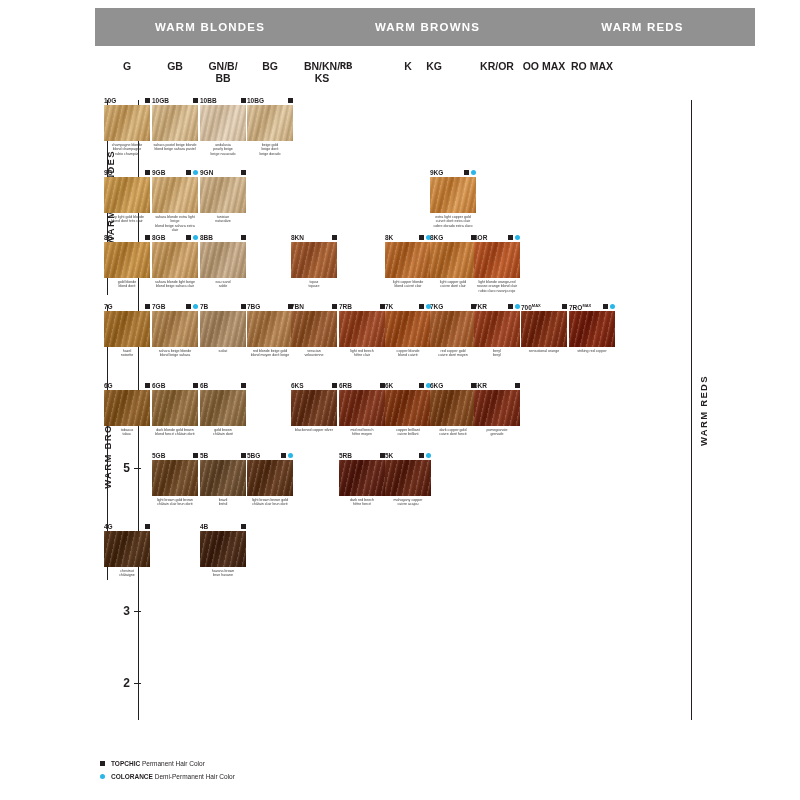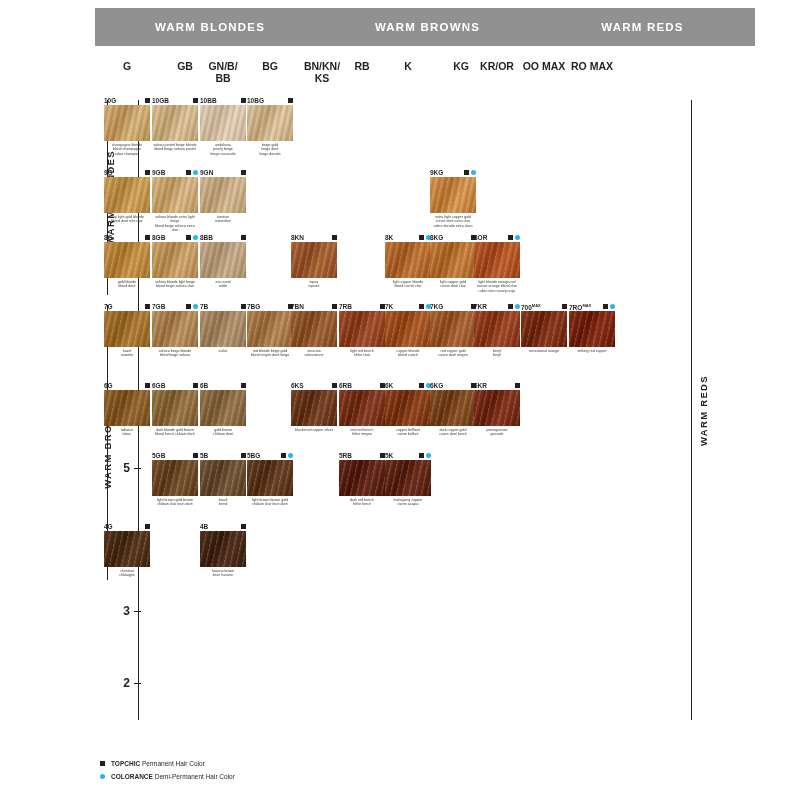--- a/index.html
+++ b/index.html
@@ -92,29 +92,29 @@
 <div id="page">
 
   <div class="banner">
     <div class="bseg b1">WARM BLONDES</div>
     <div class="bseg b2">WARM BROWNS</div>
     <div class="bseg b3">WARM REDS</div>
   </div>
 
   <div id="colheads">
       <div class="colhead" style="left: 101px; width: 52px; white-space: pre-line;">G</div>
-      <div class="colhead" style="left: 159px; width: 52px; white-space: pre-line;">GB</div>
+      <div class="colhead" style="left: 149px; width: 52px; white-space: pre-line;">GB</div>
       <div class="colhead" style="left: 197px; width: 52px; white-space: pre-line;">GN/B/
 BB</div>
       <div class="colhead" style="left: 244px; width: 52px; white-space: pre-line;">BG</div>
       <div class="colhead" style="left: 296px; width: 52px; white-space: pre-line;">BN/KN/
 KS</div>
-      <div class="colhead" style="left: 336px; width: 52px; white-space: pre-line;">RB</div>
+      <div class="colhead" style="left: 320px; width: 52px; white-space: pre-line; font-family: Liberation Mono, monospace;">RB</div>
       <div class="colhead" style="left: 382px; width: 52px; white-space: pre-line;">K</div>
-      <div class="colhead" style="left: 435px; width: 52px; white-space: pre-line;">KG</div>
+      <div class="colhead" style="left: 408px; width: 52px; white-space: pre-line;">KG</div>
       <div class="colhead" style="left: 471px; width: 52px; white-space: pre-line;">KR/OR</div>
       <div class="colhead" style="left: 518px; width: 52px; white-space: pre-line;">OO MAX</div>
       <div class="colhead" style="left: 566px; width: 52px; white-space: pre-line;">RO MAX</div>
     </div>
 
   <div class="vline" style="left:107px;top:100px;height:195px;"></div>
   <div class="vline" style="left:107px;top:305px;height:275px;"></div>
   <div class="vline" style="left:138px;top:100px;height:620px;"></div>
   <div class="vline" style="left:691px;top:100px;height:620px;"></div>
 

